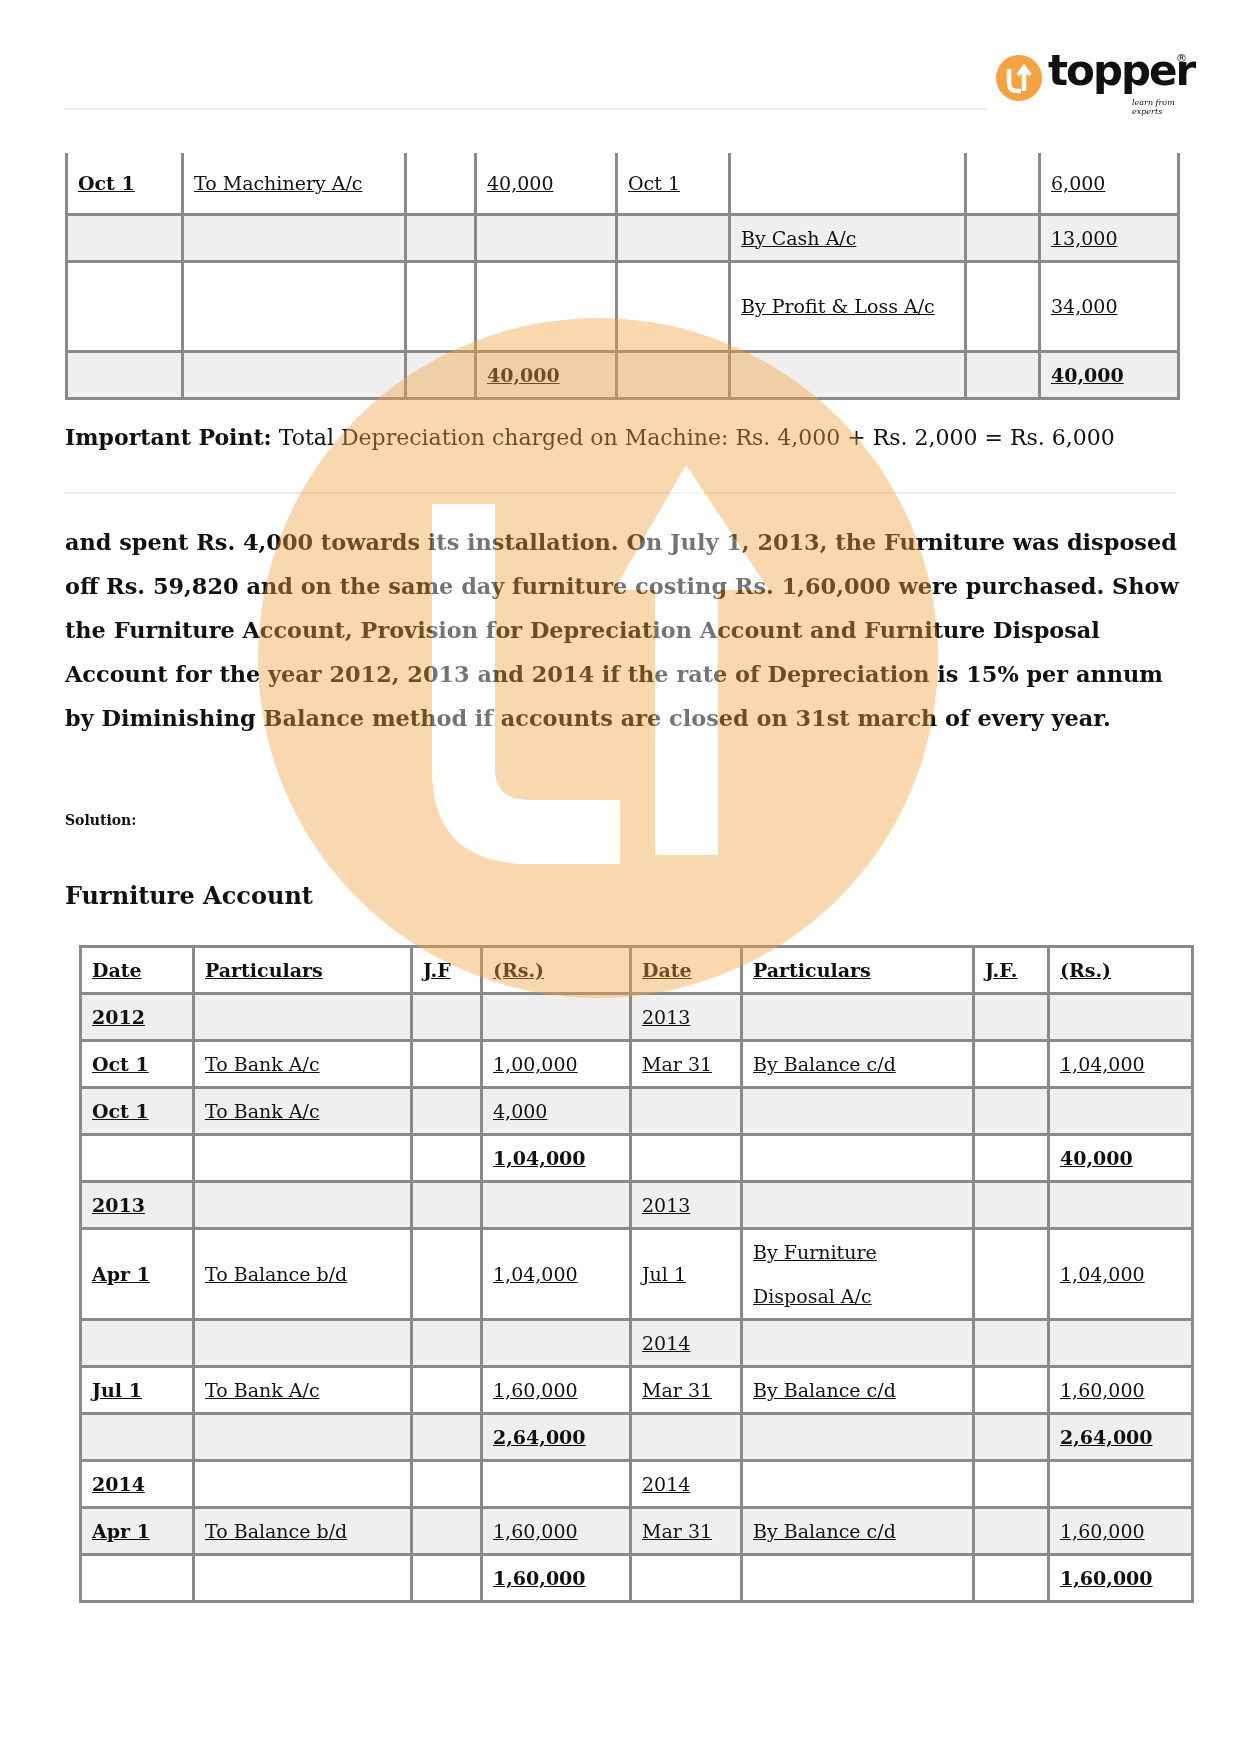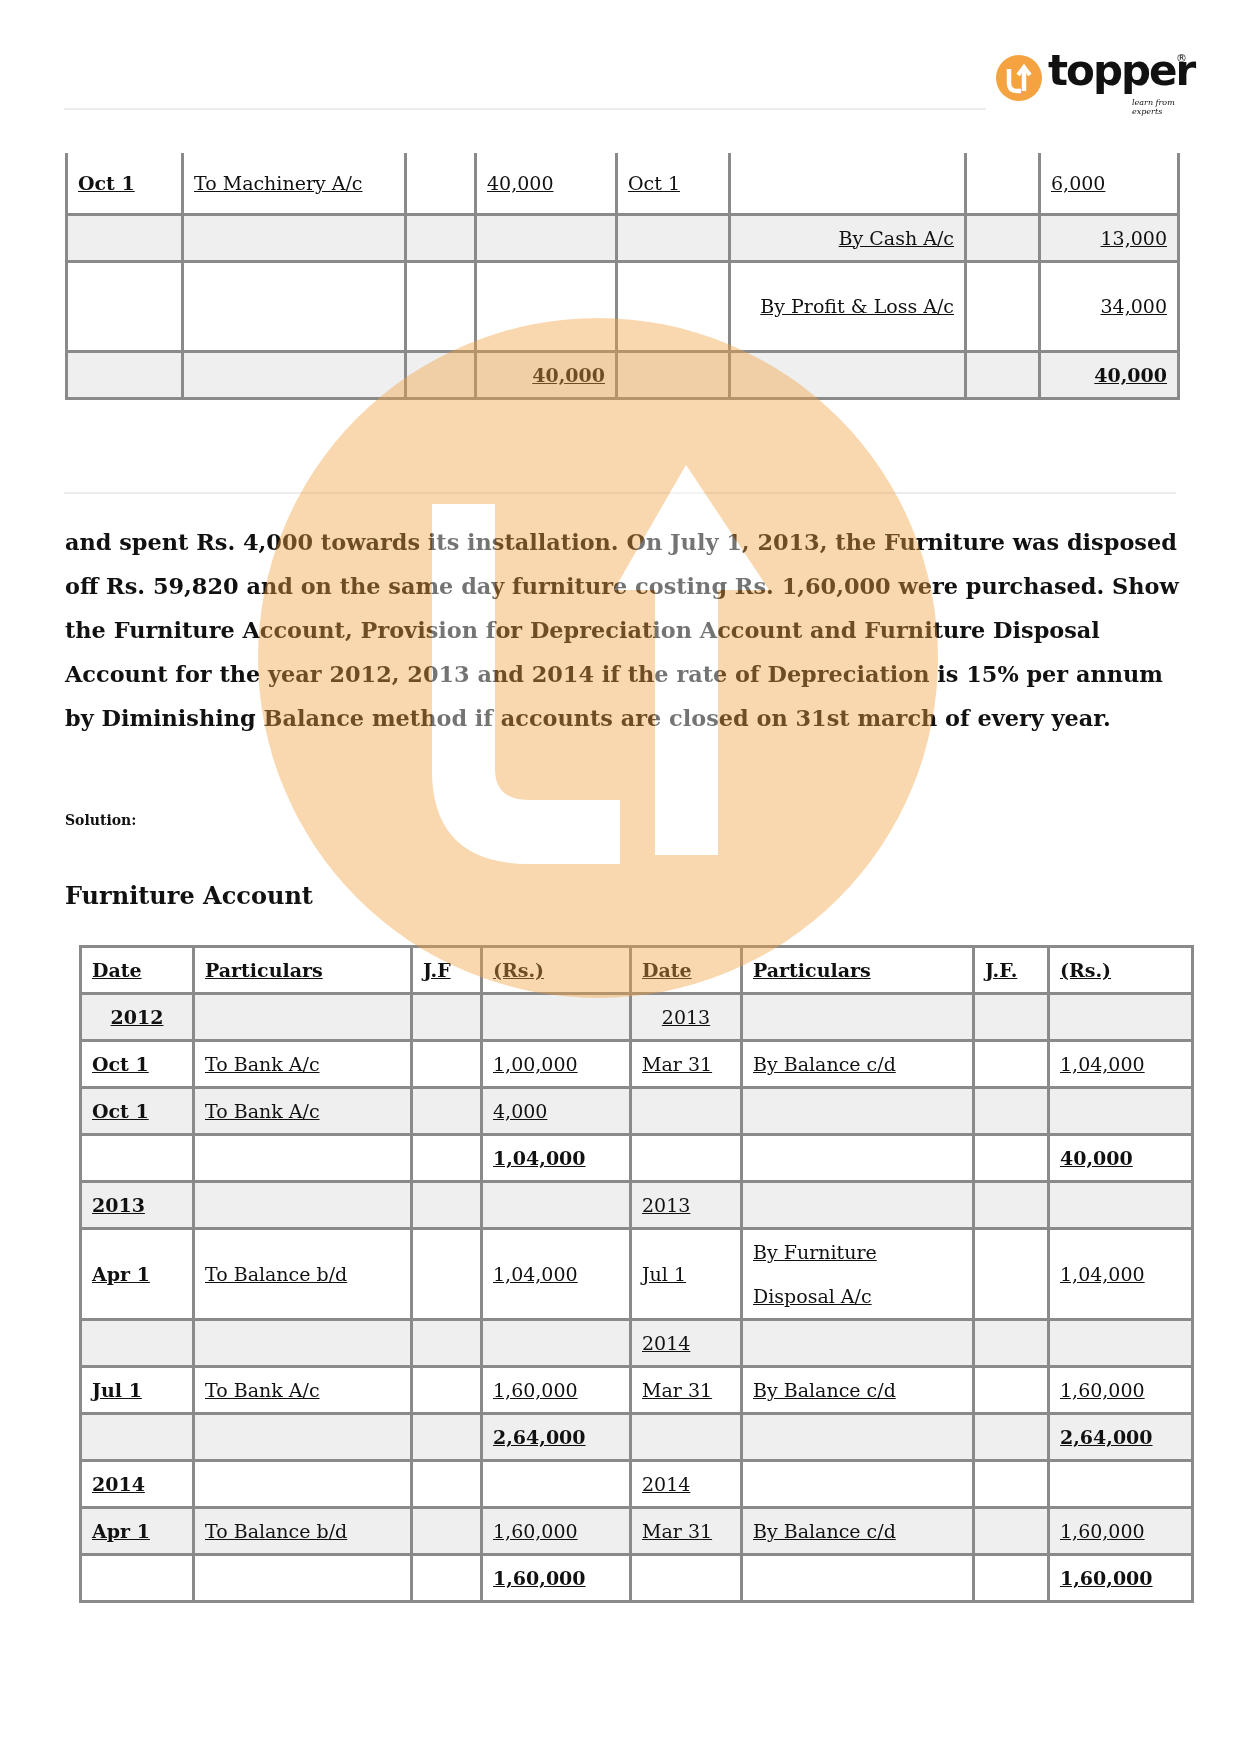--- a/index.html
+++ b/index.html
@@ -21,21 +21,21 @@
   
   table.ledger { position: absolute; border-collapse: collapse; table-layout: fixed; font-size: 19px; text-decoration: underline; }
   table.ledger td { border: 3px solid #8a8a8a; padding: 0 10px; vertical-align: middle; white-space: nowrap;
                     overflow: hidden; line-height: 44px; }
   table.ledger tr.shade td { background: #efefef; }
   table.ledger td.b { font-weight: bold; }
   table.ledger td .wrap { white-space: normal; line-height: 44px; display: block; }
 
   #top-table { left: 65px; top: 153px; width: 1112px; }
   #top-table td { border-top: none; }
-  #top-table tr + tr td { border-top: 3px solid #22c55e; text-align: right; }
+  #top-table tr + tr td { border-top: 3px solid #22c55e; }
 
   #furniture-table { left: 65px; top: 945px; width: 1112px; margin-left: 14px; }
 
   
   .important { position: absolute; left: 65px; top: 424px; font-size: 22px; white-space: nowrap; }
   .important b { font-weight: bold; }
   .rule2 { position: absolute; left: 64px; top: 492px; width: 1112px; height: 2px; background: #ececec; }
   .illustration { position: absolute; left: 65px; top: 520px; width: 1125px; font-size: 22.4px; font-weight: bold;
                   line-height: 44px; }
   .illustration span.ln { display: block; white-space: nowrap; }
@@ -114,20 +114,23 @@
         <td></td>
         <td class="b">40,000</td>
         <td></td>
         <td></td>
         <td></td>
         <td class="b">40,000</td>
       </tr>
     </tbody>
   </table>
 
+  <div class="important">
+    <b>Important Point:</b><span> Total Depreciation charged on Machine: Rs. 4,000 + Rs. 2,000 = Rs. 6,000</span>
+  </div>
   <div class="rule2"></div>
 
   <div class="illustration">
     <span class="ln">and spent Rs. 4,000 towards its installation. On July 1, 2013, the Furniture was disposed</span>
     <span class="ln">off Rs. 59,820 and on the same day furniture costing Rs. 1,60,000 were purchased. Show</span>
     <span class="ln">the Furniture Account, Provision for Depreciation Account and Furniture Disposal</span>
     <span class="ln">Account for the year 2012, 2013 and 2014 if the rate of Depreciation is 15% per annum</span>
     <span class="ln">by Diminishing Balance method if accounts are closed on 31st march of every year.</span>
   </div>
 
@@ -149,21 +152,21 @@
       <tr style="height:46px">
         <td class="b">Date</td>
         <td class="b">Particulars</td>
         <td class="b">J.F</td>
         <td class="b">(Rs.)</td>
         <td class="b">Date</td>
         <td class="b">Particulars</td>
         <td class="b">J.F.</td>
         <td class="b">(Rs.)</td>
       </tr>
-    <tr class="shade" style="height: 46px; text-align: center;">
+    <tr class="shade" style="height: 46px;">
           <td class="b">2012</td>
           <td></td>
           <td></td>
           <td></td>
           <td>2013</td>
           <td></td>
           <td></td>
           <td></td>
         </tr>
         <tr style="height: 46px;">

